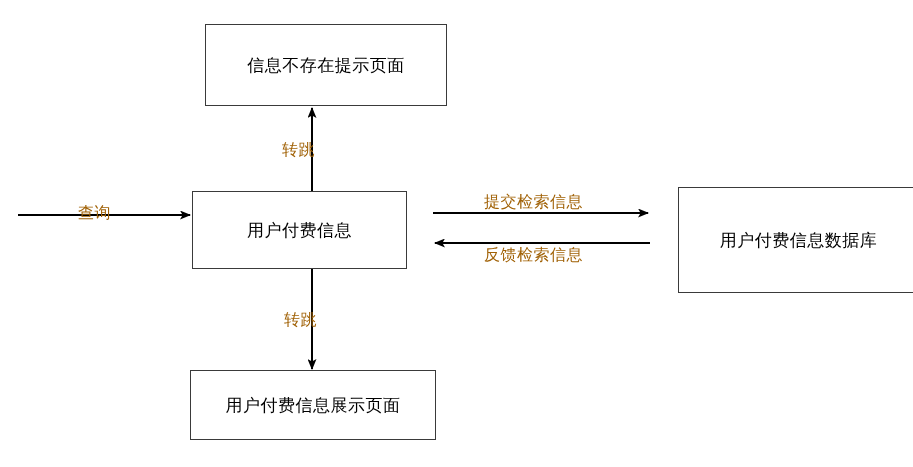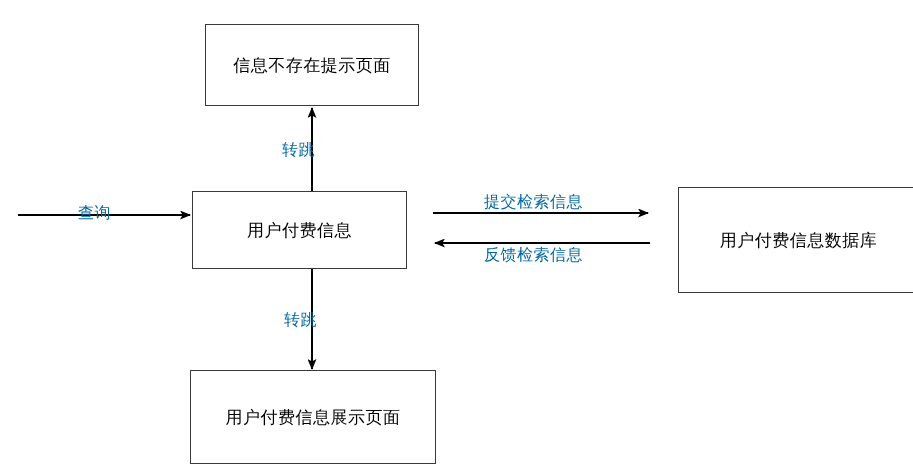--- a/index.html
+++ b/index.html
@@ -25,36 +25,36 @@
     background: #ffffff;
     display: flex;
     align-items: center;
     justify-content: center;
     color: #000000;
     font-size: 17px;
     letter-spacing: 0.5px;
     line-height: 1.2;
     white-space: nowrap;
   }
-  #node-alert      { left: 205px; top: 24px;  width: 214px; height: 82px; }
+  #node-alert      { left: 205px; top: 24px;  width: 242px; height: 82px; }
   #node-process    { left: 192px; top: 191px; width: 215px; height: 78px; }
   #node-database   { left: 678px; top: 187px; width: 241px; height: 106px; text-align: center; }
-  #node-display    { left: 190px; top: 370px; width: 246px; height: 94px; }
+  #node-display    { left: 190px; top: 370px; width: 246px; height: 70px; }
 
   #edge-layer {
     position: absolute;
     left: 0;
     top: 0;
     width: 913px;
     height: 467px;
     pointer-events: none;
   }
   .edge-label {
     position: absolute;
-    color: #0369a1;
+    color: #a16207;
     font-size: 16px;
     letter-spacing: 0.5px;
     white-space: nowrap;
     background: transparent;
   }
   #label-query    { left: 78px;  top: 193px; margin-top: 10px; }
   #label-jump-up  { left: 282px; top: 140px; }
   #label-jump-down{ left: 284px; top: 310px; }
   #label-submit   { left: 484px; top: 192px; }
   #label-feedback { left: 484px; top: 245px; }

